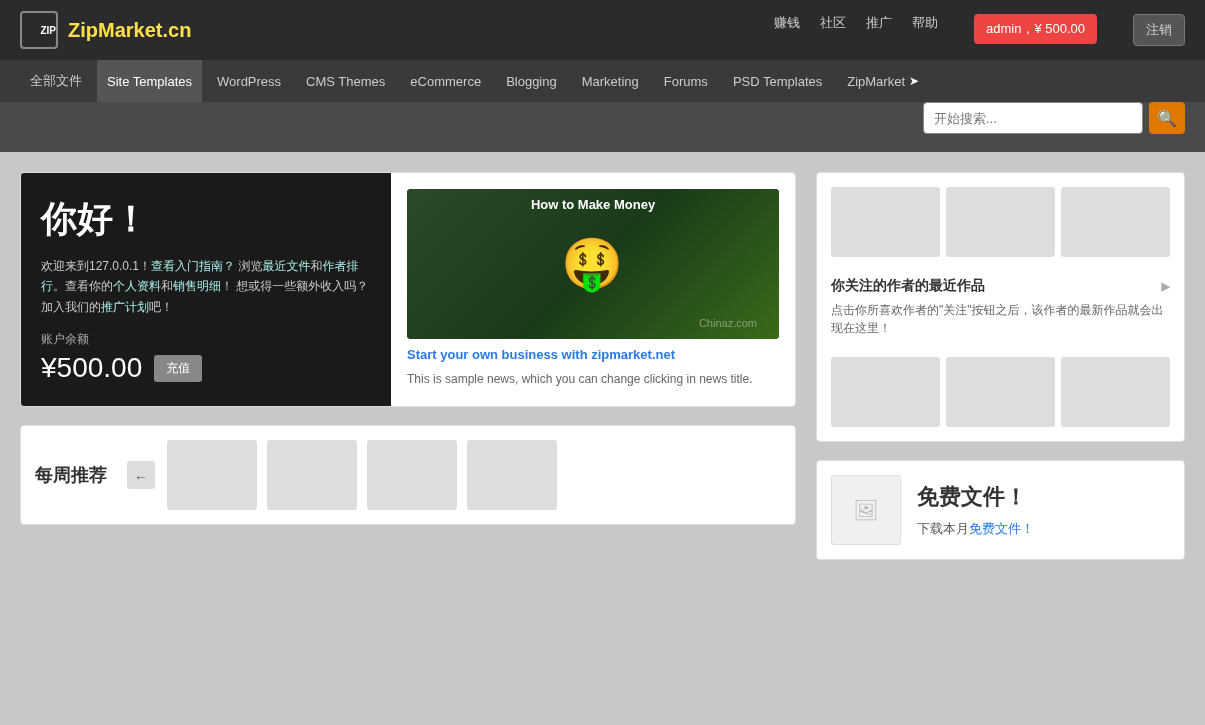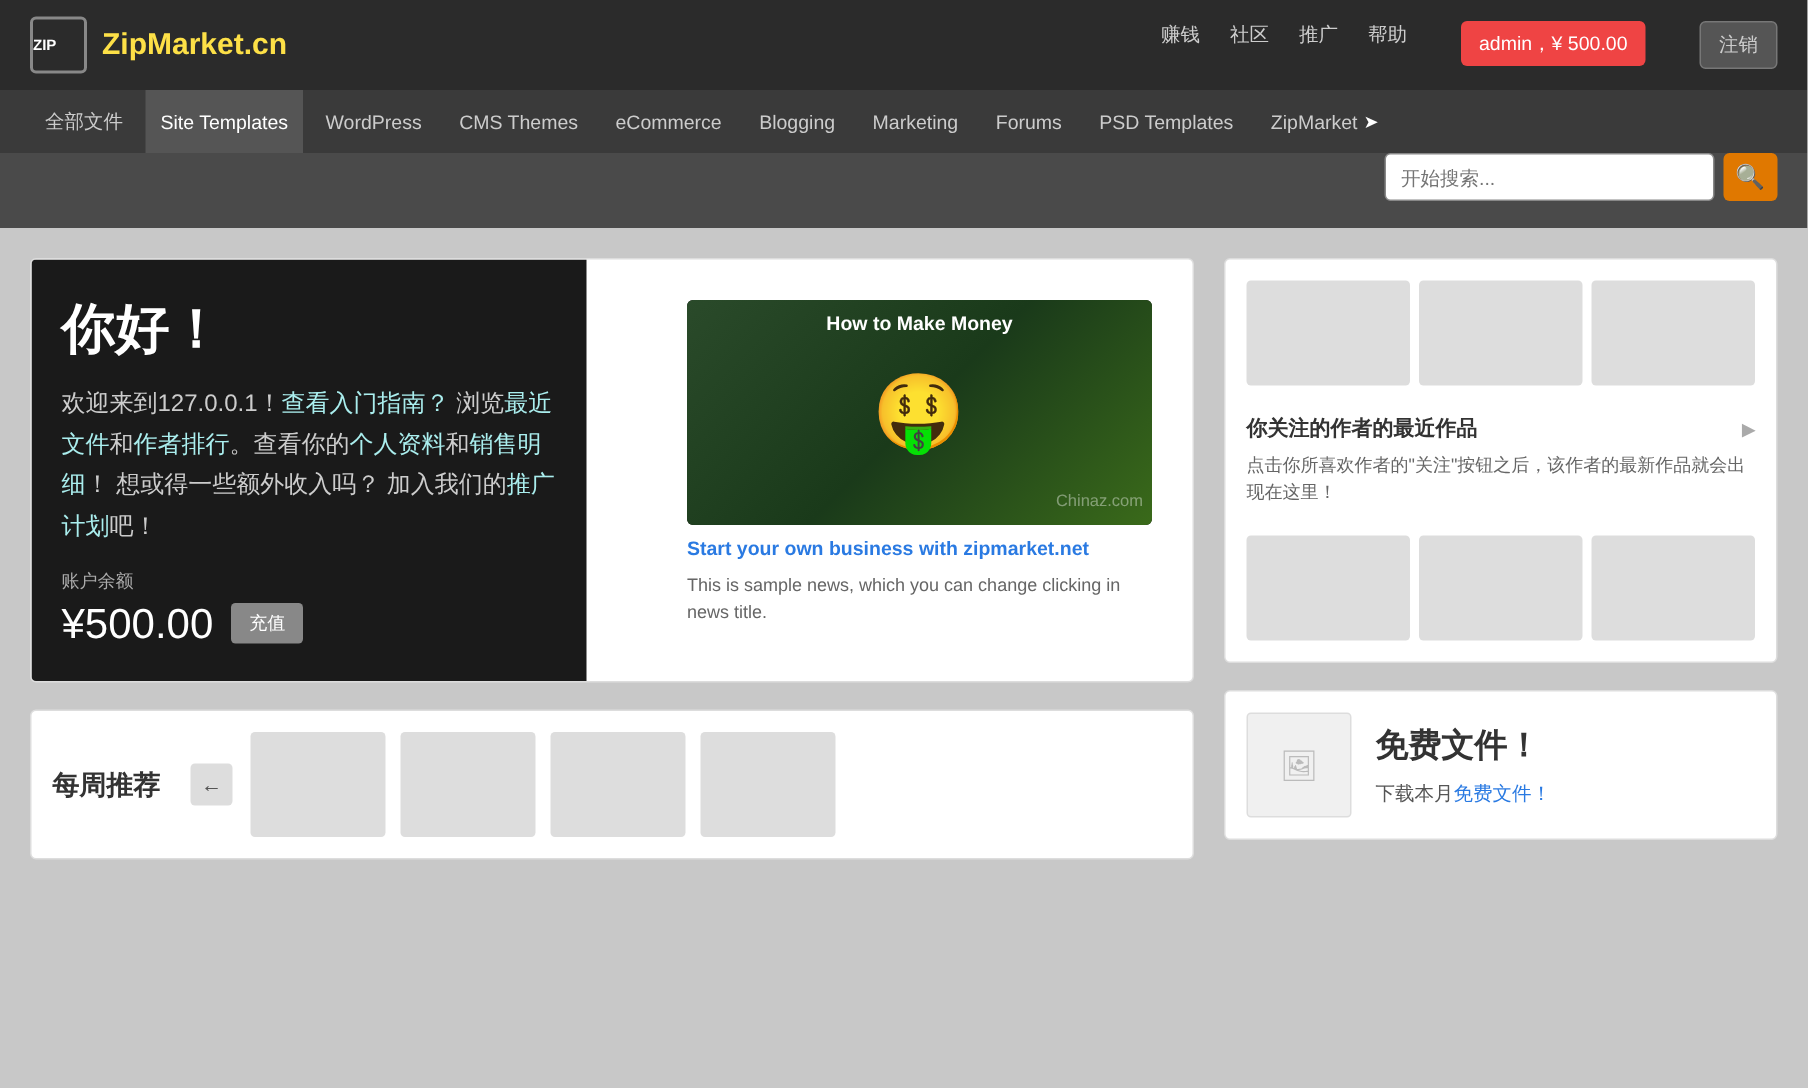--- a/index.html
+++ b/index.html
@@ -1,21 +1,21 @@
 <!DOCTYPE html>
 <html><head>
   <meta charset="utf-8">
   <style>
     * { margin: 0; padding: 0; box-sizing: border-box; }
     body { font-family: Arial, sans-serif; background: #c8c8c8; width: 1205px; min-height: 725px; overflow-x: hidden; }
 
     
     #header { background: #2b2b2b; height: 60px; display: flex; align-items: center; justify-content: space-between; padding: 0 20px; }
     #logo-area { display: flex; align-items: center; gap: 10px; }
-    #logo-box { width: 38px; height: 38px; border: 2px solid #888; border-radius: 4px; display: flex; align-items: center; justify-content: flex-start; }
+    #logo-box { width: 38px; height: 38px; border: 2px solid #888; border-radius: 4px; display: flex; align-items: center; justify-content: flex-end; }
     #logo-box span { color: #fff; font-size: 10px; font-weight: bold; }
     #site-title { color: #fde047; font-size: 20px; font-weight: bold; }
     #header-right { display: flex; align-items: flex-start; gap: 36px; }
     #header-nav { display: flex; gap: 20px; }
     #header-nav a { color: #ccc; text-decoration: none; font-size: 13px; }
     #user-info { background: #ef4444; border-radius: 4px; padding: 6px 12px; color: #fff; font-size: 13px; }
     #logout-btn { background: #555; border: 1px solid #777; border-radius: 4px; padding: 6px 12px; color: #ccc; font-size: 13px; cursor: pointer; }
 
     
     #navbar { background: #3a3a3a; height: 42px; display: flex; align-items: center; padding: 0 20px; gap: 5px; }
@@ -28,31 +28,31 @@
 
     
     #main { padding: 20px; display: flex; gap: 20px; }
     #left-col { flex: 1; display: flex; flex-direction: column; gap: 18px; }
     #right-col { width: 369px; display: flex; flex-direction: column; gap: 18px; }
 
     
     #welcome-card { background: #fff; border: 1px solid #ddd; border-radius: 4px; overflow: hidden; display: flex; }
     #welcome-left { background: #1a1a1a; color: #fff; padding: 22px 20px; width: 370px; flex-shrink: 0; }
     #welcome-left h2 { font-size: 36px; margin-bottom: 12px; }
-    #welcome-left p { font-size: 16px; line-height: 1.7; color: #ccc; margin-bottom: 14px; }
+    #welcome-left p { font-size: 12px; line-height: 1.7; color: #ccc; margin-bottom: 14px; }
     #welcome-left a { color: #aee; text-decoration: none; }
     #balance-amount { font-size: 28px; color: #fff; display: flex; align-items: center; gap: 12px; }
     #recharge-btn { background: #888; color: #fff; border: none; border-radius: 3px; padding: 5px 12px; font-size: 12px; cursor: pointer; }
 
-    #welcome-right { flex: 1; padding: 27px; display: flex; flex-direction: column; gap: 8px; margin-left: 40px; }
+    #welcome-right { flex: 1; padding: 16px; display: flex; flex-direction: column; gap: 8px; }
     #news-image-area { background: #222; border-radius: 4px; overflow: hidden; height: 150px; position: relative; display: flex; align-items: flex-start; justify-content: center; }
     #news-image-inner { width: 100%; height: 100%; background: linear-gradient(135deg, #2a4a2a 0%, #1a3a1a 50%, #3a6a1a 100%); position: relative; display: flex; align-items: center; justify-content: center; }
     .money-title { position: absolute; top: 8px; left: 50%; transform: translateX(-50%); color: #fff; font-size: 13px; font-weight: bold; white-space: nowrap; }
     .cartoon-figure { font-size: 50px; }
-    .watermark { position: absolute; bottom: 10px; right: 6px; color: rgba(255,255,255,0.4); font-size: 11px; }
+    .watermark { position: absolute; bottom: 10px; right: 22px; color: rgba(255,255,255,0.4); font-size: 11px; }
     .news-link { color: #2a7ae2; font-size: 13px; font-weight: bold; text-decoration: none; }
     .news-text { font-size: 12px; color: #666; line-height: 1.5; }
 
     
     #author-card { background: #fff; border: 1px solid #ddd; border-radius: 4px; padding: 14px; }
     #author-grid-top { display: grid; grid-template-columns: repeat(3, 1fr); gap: 6px; margin-bottom: 10px; }
     #author-info { padding: 10px 0; }
     #author-info h4 { font-size: 14px; color: #333; margin-bottom: 6px; display: flex; align-items: center; justify-content: space-between; }
     #author-info p { font-size: 12px; color: #666; line-height: 1.5; }
     #author-grid-bottom { display: grid; grid-template-columns: repeat(3, 1fr); gap: 6px; margin-top: 10px; }

